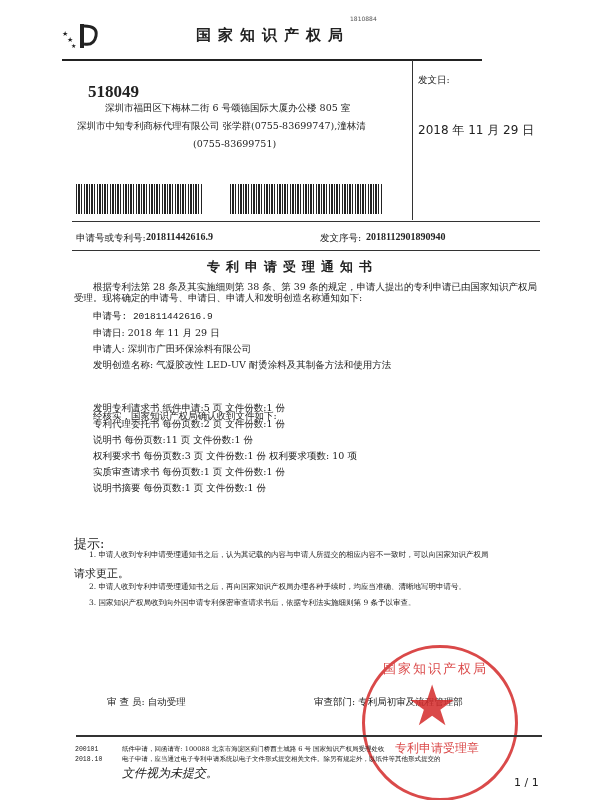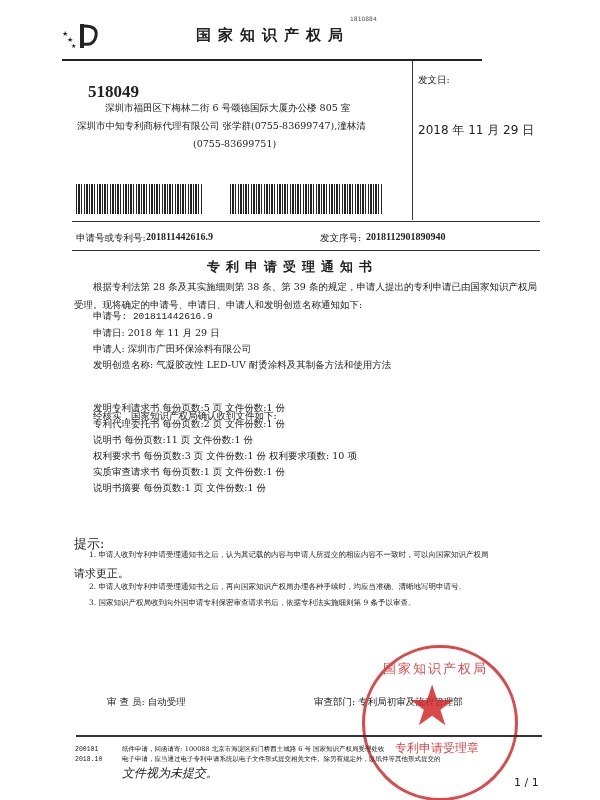--- a/index.html
+++ b/index.html
@@ -46,29 +46,29 @@
 <div class="hline" style="left:72px;top:221px;width:468px;"></div>
 <div class="abs t" style="left:76px;top:231px;">申请号或专利号:</div>
 <div class="abs serif" style="left:146px;top:231px;font-size:10px;font-weight:bold;">201811442616.9</div>
 <div class="abs t" style="left:320px;top:231px;">发文序号:</div>
 <div class="abs serif" style="left:366px;top:231px;font-size:10px;font-weight:bold;">2018112901890940</div>
 <div class="hline" style="left:72px;top:250px;width:468px;"></div>
 
 <div class="abs sans" style="left:207px;top:258px;font-size:13px;font-weight:bold;letter-spacing:6px;">专利申请受理通知书</div>
 
 <div class="abs t" style="left:93px;top:280px;">根据专利法第 28 条及其实施细则第 38 条、第 39 条的规定，申请人提出的专利申请已由国家知识产权局</div>
-<div class="abs t" style="left:74px;top:298px;">受理。现将确定的申请号、申请日、申请人和发明创造名称通知如下:</div>
+<div class="abs t" style="left:74px;top:291px;">受理。现将确定的申请号、申请日、申请人和发明创造名称通知如下:</div>
 
 <div class="abs t mono" style="left:93px;top:310px;">申请号: 201811442616.9</div>
 <div class="abs t" style="left:93px;top:326px;">申请日: 2018 年 11 月 29 日</div>
 <div class="abs t" style="left:93px;top:342px;">申请人: 深圳市广田环保涂料有限公司</div>
 <div class="abs t" style="left:93px;top:358px;">发明创造名称: 气凝胶改性 LED-UV 耐烫涂料及其制备方法和使用方法</div>
 
 <div class="abs t" style="left:93px;top:385px;margin-top:24px;">经核实，国家知识产权局确认收到文件如下:</div>
-<div class="abs t" style="left:93px;top:401px;">发明专利请求书 每份页数:5 页 文件份数:1 份</div>
+<div class="abs t" style="left:93px;top:401px;">发明专利请求书 纸件申请:5 页 文件份数:1 份</div>
 <div class="abs t" style="left:93px;top:417px;">专利代理委托书 每份页数:2 页 文件份数:1 份</div>
 <div class="abs t" style="left:93px;top:433px;">说明书 每份页数:11 页 文件份数:1 份</div>
 <div class="abs t" style="left:93px;top:449px;">权利要求书 每份页数:3 页 文件份数:1 份 权利要求项数:   10 项</div>
 <div class="abs t" style="left:93px;top:465px;">实质审查请求书 每份页数:1 页 文件份数:1 份</div>
 <div class="abs t" style="left:93px;top:481px;">说明书摘要 每份页数:1 页 文件份数:1 份</div>
 
 <div class="abs" style="left:74px;top:535px;font-size:13px;">提示:</div>
 <div class="abs" style="left:89px;top:550px;font-size:7.5px;white-space:nowrap;">1. 申请人收到专利申请受理通知书之后，认为其记载的内容与申请人所提交的相应内容不一致时，可以向国家知识产权局</div>
 <div class="abs" style="left:74px;top:566px;font-size:11px;">请求更正。</div>
 <div class="abs" style="left:89px;top:582px;font-size:7.5px;white-space:nowrap;">2. 申请人收到专利申请受理通知书之后，再向国家知识产权局办理各种手续时，均应当准确、清晰地写明申请号。</div>

